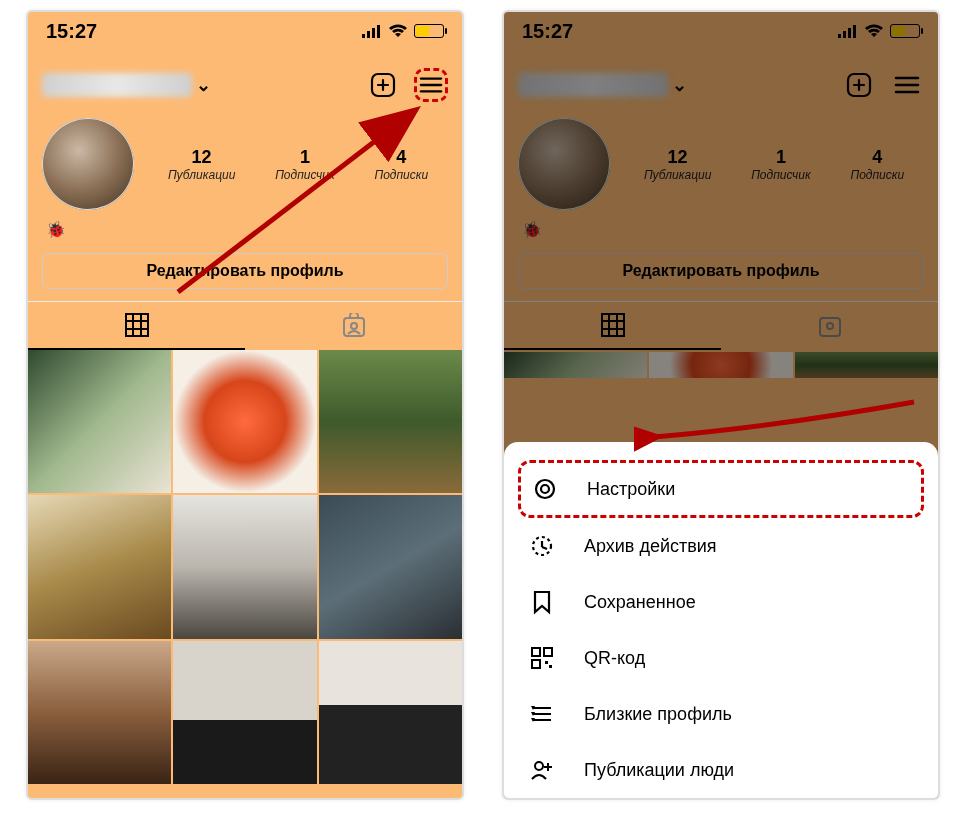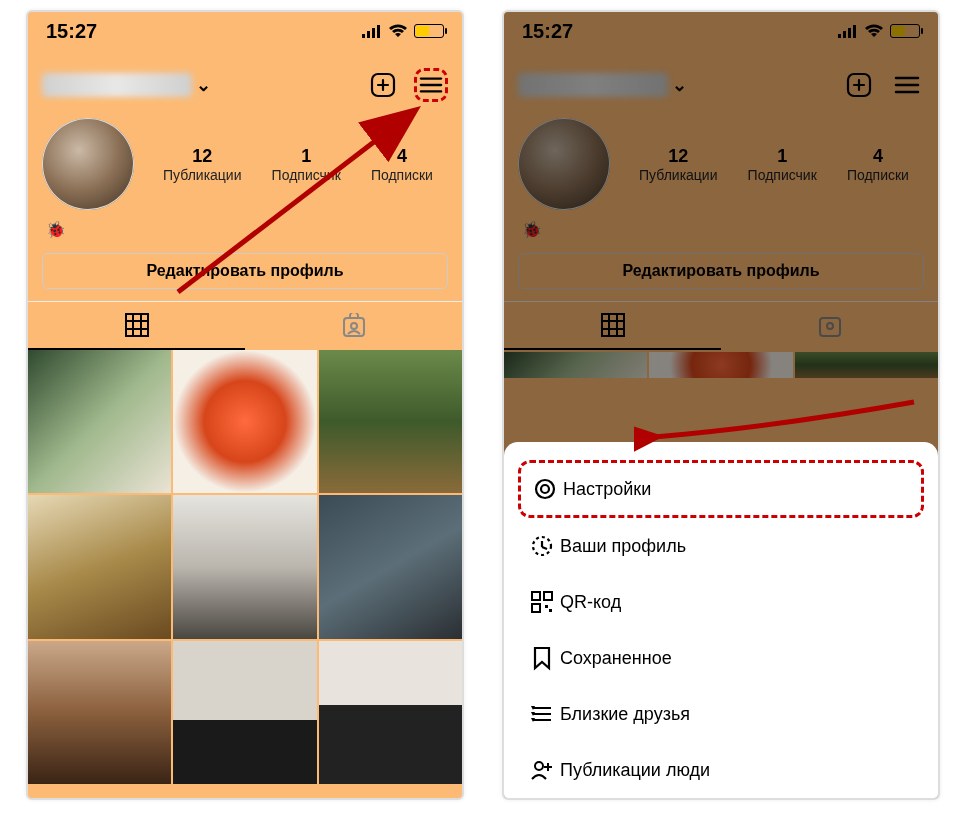--- a/index.html
+++ b/index.html
@@ -69,21 +69,21 @@
   
   .profile-row { display:flex; align-items:center; padding: 10px 14px 4px 14px; gap:14px; }
   .avatar {
     width:92px; height:92px; border-radius:50%;
     background: radial-gradient(circle at 40% 35%, #cbb9a6 0%, #8a6f55 50%, #3e2e1f 100%);
     box-shadow: inset 0 0 0 1px #ddd;
     flex-shrink:0;
   }
   .stats { flex:1; display:flex; justify-content:space-around; text-align:center; }
   .stat .num { font-weight:700; font-size:18px; }
-  .stat .lbl { font-size:14px; color:#222; }
+  .stat .lbl { font-size:12px; color:#222;font-style:italic; }
 
   .bio-icon { padding: 6px 18px 10px 18px; font-size:16px; color:#c0392b; }
 
   .edit-btn {
     margin: 4px 14px 12px 14px;
     border:1px solid #ccc; border-radius:6px;
     text-align:center; padding:8px 0;
     font-weight:600; font-size:16px;
   }
 
@@ -111,21 +111,21 @@
   
   .dimmer {
     position:absolute; inset:0; background:rgba(0,0,0,0.45);
   }
   .sheet {
     position:absolute; left:0; right:0; bottom:0;
     background:#fff; border-top-left-radius:14px; border-top-right-radius:14px;
     padding: 14px 0 0 0;
   }
   .sheet-item {
-    display:flex; align-items:center; gap:4px;
+    display:flex; align-items:center; gap:28px;
     padding: 14px 24px;
     font-size:18px;
   }
   .sheet-icon { width:28px; height:28px; display:flex; align-items:center; justify-content:center; flex-shrink:0; }
   .settings-highlight {
     border:3px dashed #c00; border-radius:12px; margin:4px 14px 0 14px; padding:4px 6px;
   }
   .settings-highlight .sheet-item { padding: 8px 4px; }
 
   
@@ -344,54 +344,54 @@
       </div>
     </div>
     <div class="sheet-item">
       <span class="sheet-icon">
         <svg width="26" height="26" viewBox="0 0 26 26">
             <circle cx="13" cy="13" r="9" fill="none" stroke="#000" stroke-width="2.2" stroke-dasharray="3 3"></circle>
             <line x1="13" y1="8" x2="13" y2="14" stroke="#000" stroke-width="2.2"></line>
             <line x1="13" y1="14" x2="18" y2="16" stroke="#000" stroke-width="2.2"></line>
           </svg>
       </span>
-      <span>Ваши профиль</span>
+      <span>Архив действия</span>
+    </div>
+    <div class="sheet-item">
+      <span class="sheet-icon">
+        <svg width="26" height="26" viewBox="0 0 26 26">
+            <path d="M6 3 H20 V23 L13 17 L6 23 Z" fill="none" stroke="#000" stroke-width="2.2"></path>
+          </svg>
+      </span>
+      <span>Сохраненное</span>
     </div>
     <div class="sheet-item">
       <span class="sheet-icon">
         <svg width="26" height="26" viewBox="0 0 26 26">
             <rect x="3" y="3" width="8" height="8" fill="none" stroke="#000" stroke-width="2"></rect>
             <rect x="15" y="3" width="8" height="8" fill="none" stroke="#000" stroke-width="2"></rect>
             <rect x="3" y="15" width="8" height="8" fill="none" stroke="#000" stroke-width="2"></rect>
             <rect x="16" y="16" width="3" height="3" fill="#000"></rect>
             <rect x="20" y="20" width="3" height="3" fill="#000"></rect>
           </svg>
       </span>
       <span>QR-код</span>
-    </div>
-    <div class="sheet-item">
-      <span class="sheet-icon">
-        <svg width="26" height="26" viewBox="0 0 26 26">
-            <path d="M6 3 H20 V23 L13 17 L6 23 Z" fill="none" stroke="#000" stroke-width="2.2"></path>
-          </svg>
-      </span>
-      <span>Сохраненное</span>
     </div>
     <div class="sheet-item">
       <span class="sheet-icon">
         <svg width="26" height="26" viewBox="0 0 26 26">
             <line x1="4" y1="7" x2="22" y2="7" stroke="#000" stroke-width="2"></line>
             <line x1="4" y1="13" x2="22" y2="13" stroke="#000" stroke-width="2"></line>
             <line x1="4" y1="19" x2="22" y2="19" stroke="#000" stroke-width="2"></line>
             <polygon points="2,5 4,9 6,5" fill="#000"></polygon>
             <polygon points="2,11 4,15 6,11" fill="#000"></polygon>
             <polygon points="2,17 4,21 6,17" fill="#000"></polygon>
           </svg>
       </span>
-      <span>Близкие друзья</span>
+      <span>Близкие профиль</span>
     </div>
     <div class="sheet-item">
       <span class="sheet-icon">
         <svg width="26" height="26" viewBox="0 0 26 26">
             <circle cx="10" cy="9" r="4" fill="none" stroke="#000" stroke-width="2"></circle>
             <path d="M3 22 Q10 14 17 22" fill="none" stroke="#000" stroke-width="2"></path>
             <line x1="19" y1="6" x2="19" y2="14" stroke="#000" stroke-width="2"></line>
             <line x1="15" y1="10" x2="23" y2="10" stroke="#000" stroke-width="2"></line>
           </svg>
       </span>

